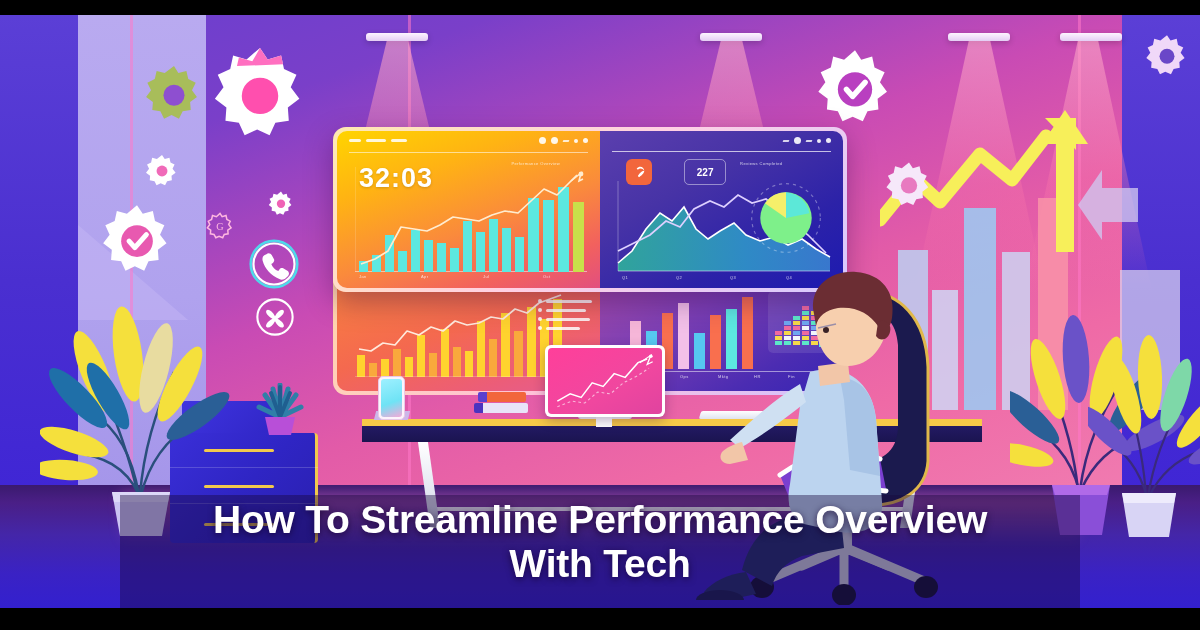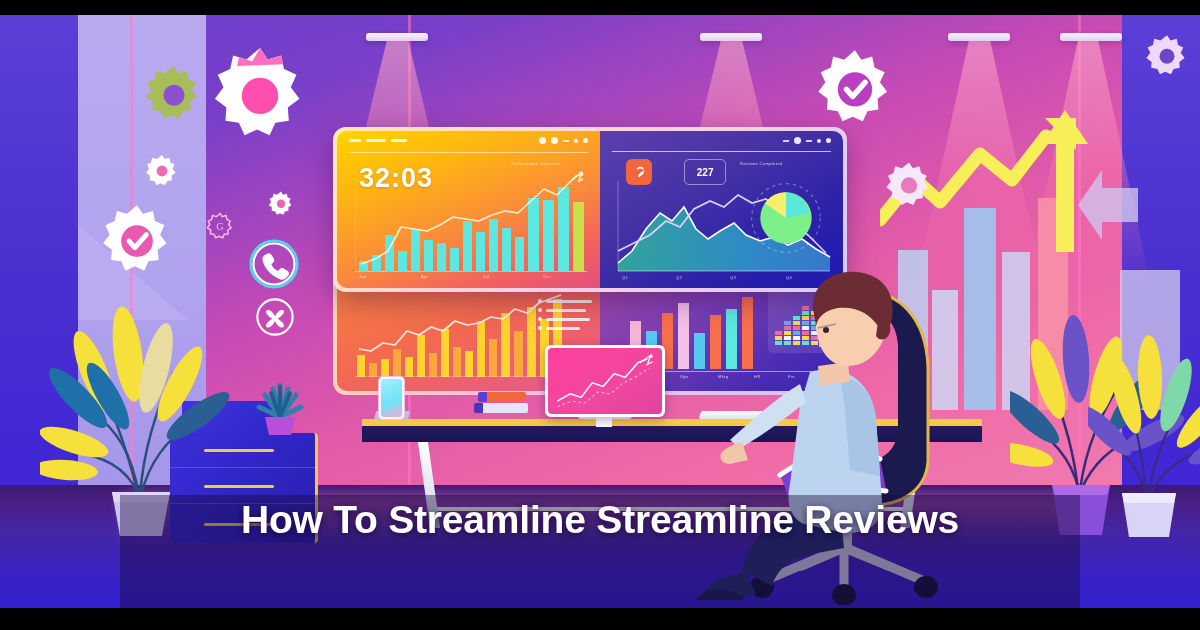--- a/index.html
+++ b/index.html
@@ -600,18 +600,19 @@
       <path d="M128 58 L146 54" stroke="#9b8fa8" stroke-width="1.6" fill="none"></path>
     </svg>
 
     <div class="floor"></div>
     <div class="floor-shine"></div>
 
   </div>
 
   <div class="title-band"></div>
   <div class="title">
-    <div>How To Streamline Streamline Reviews</div>
+    <div>How To Streamline Performance Overview</div>
+    <div>With Tech</div>
   </div>
 
   <div class="bar-top"></div>
   <div class="bar-bottom"></div>
 </div>
 
 </body></html>

